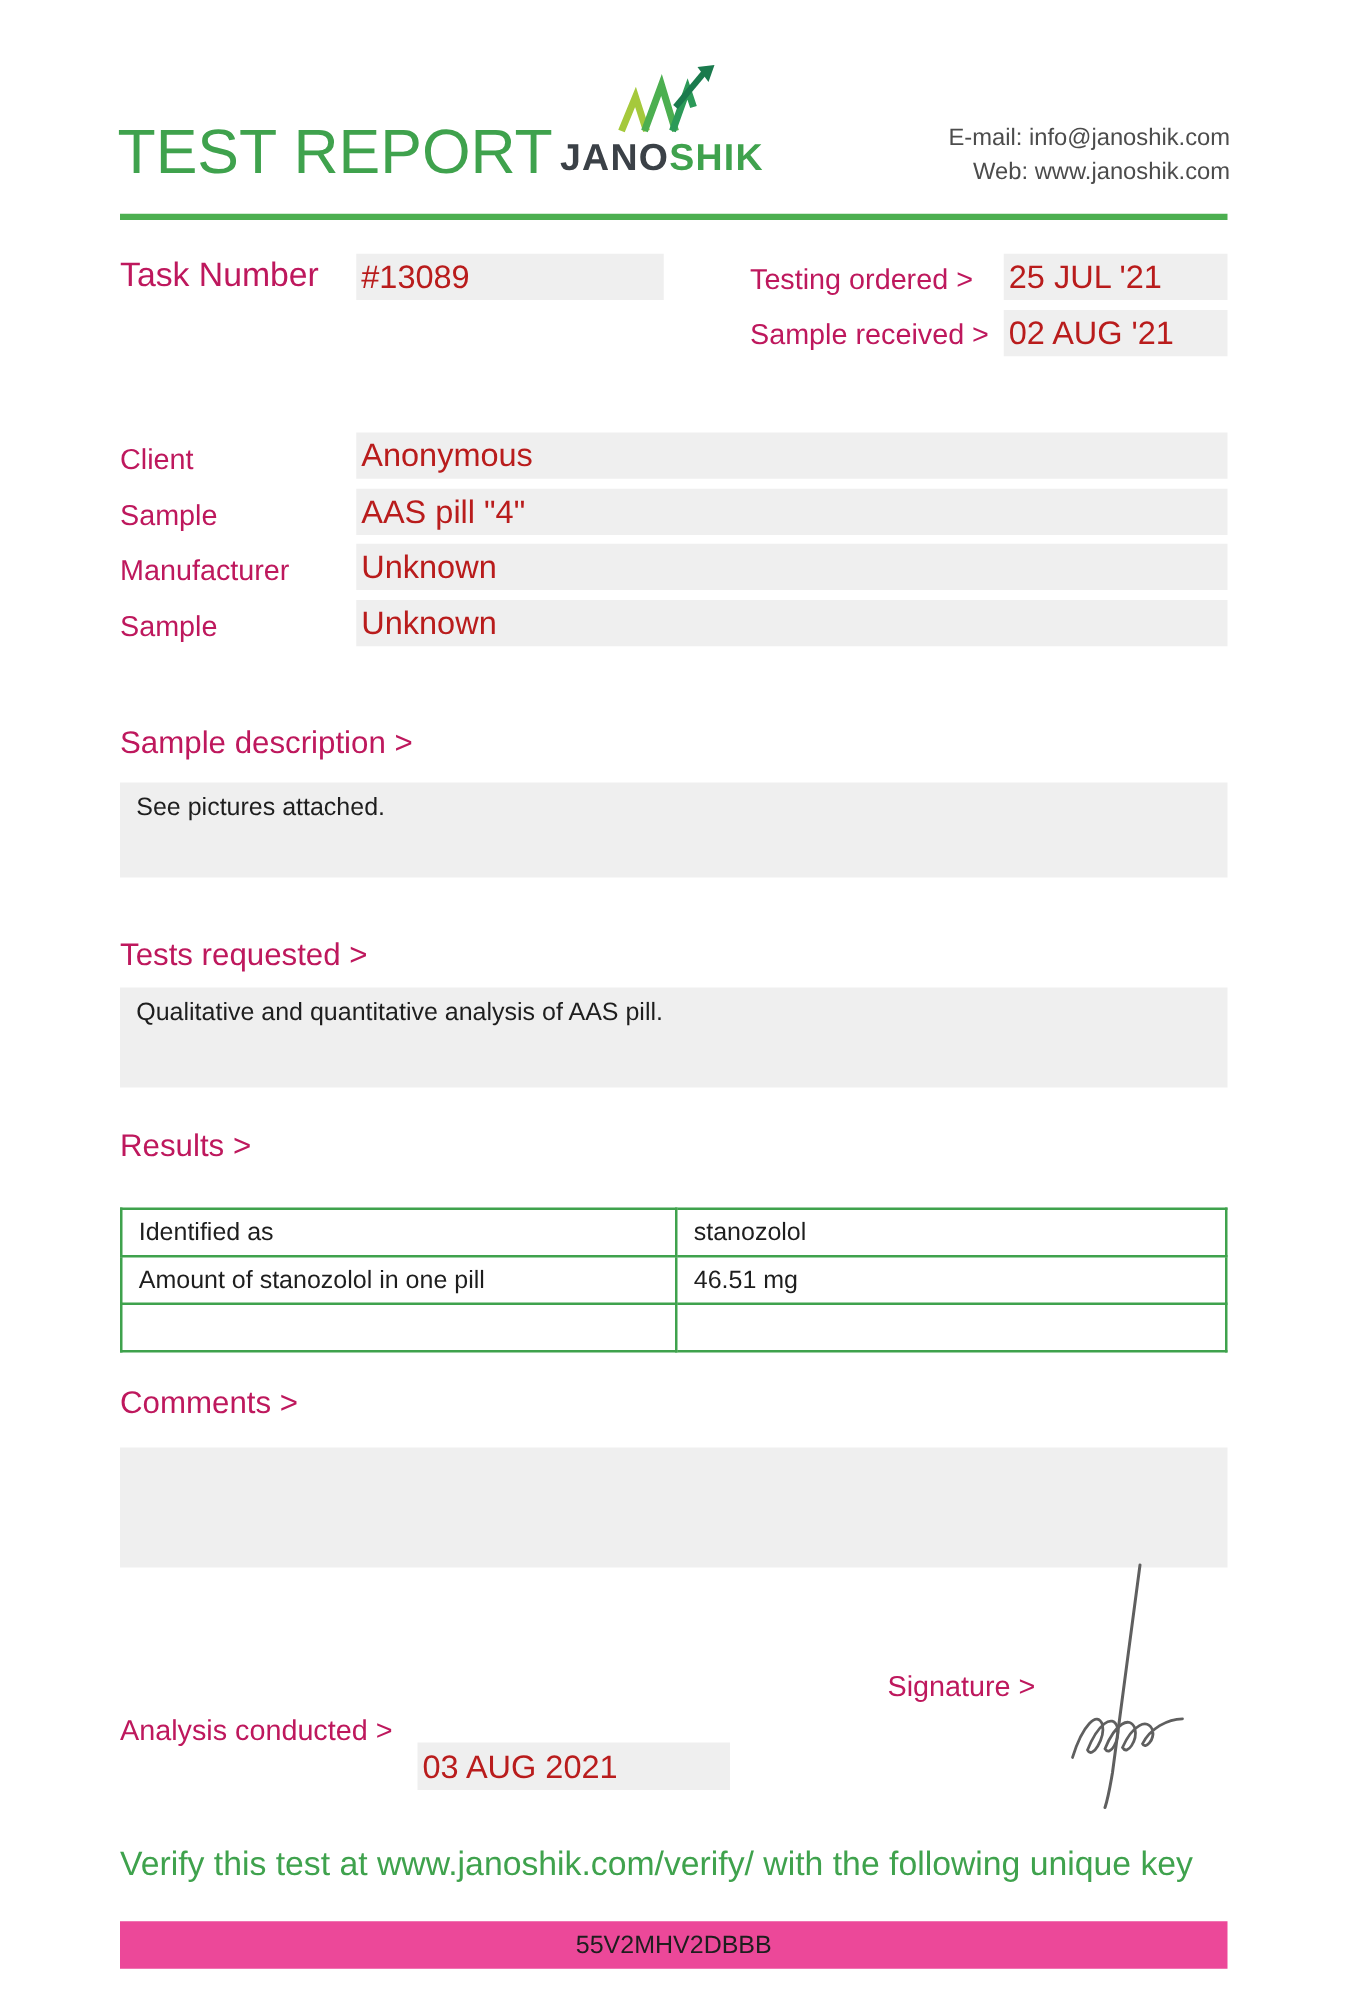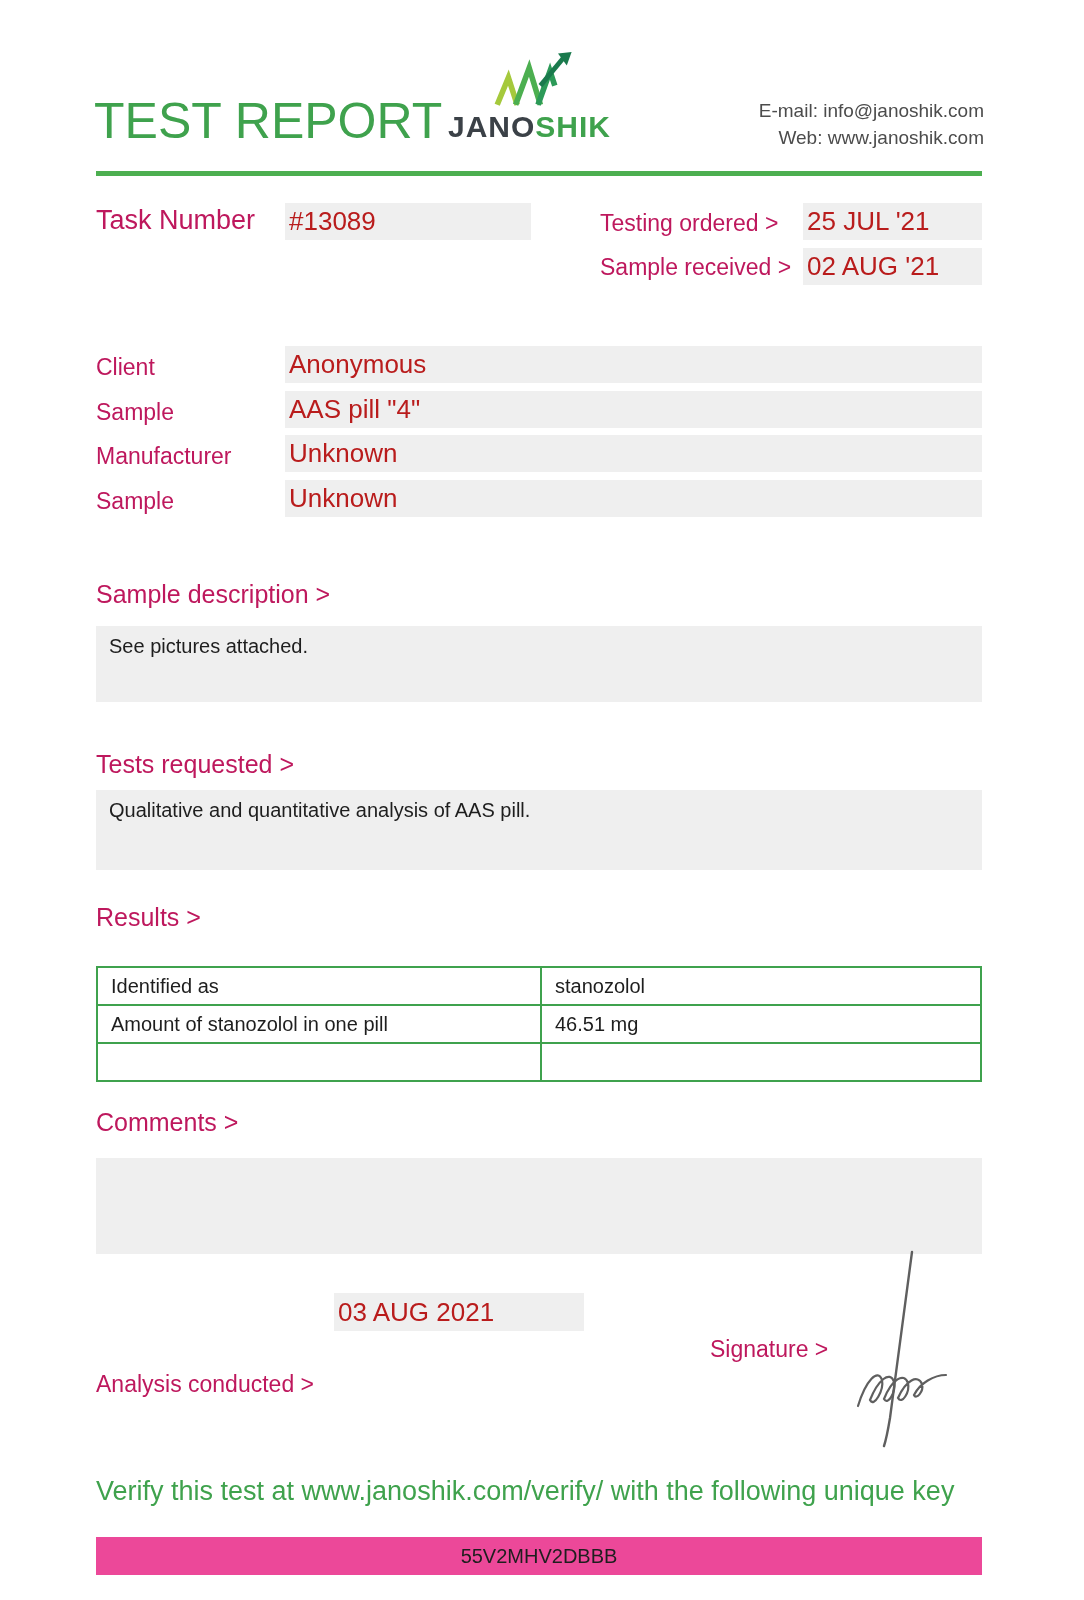--- a/index.html
+++ b/index.html
@@ -90,21 +90,21 @@
     border: 2px solid #3fa24d;
     height: 38px;
     font-size: 20px;
     padding: 0 0 0 13px;
     color: #1e1e1e;
     vertical-align: middle;
   }
   .results-table col.c1 { width: 444px; }
 
   .analysis-label { left: 96px; top: 1334px; font-size: 23px; margin-top: 37px; }
-  .analysis-field { left: 334px; top: 1293px; width: 250px; height: 38px; }
+  .analysis-field { left: 334px; top: 1394px; width: 250px; height: 38px; }
 
   .signature-label { left: 710px; top: 1336px; font-size: 23px; }
   .signature-svg { left: 846px; top: 1248px; }
 
   .verify-line {
     left: 96px; top: 1476px;
     width: 886px;
     font-size: 27px;
     color: #3fa24d;
     white-space: nowrap;

